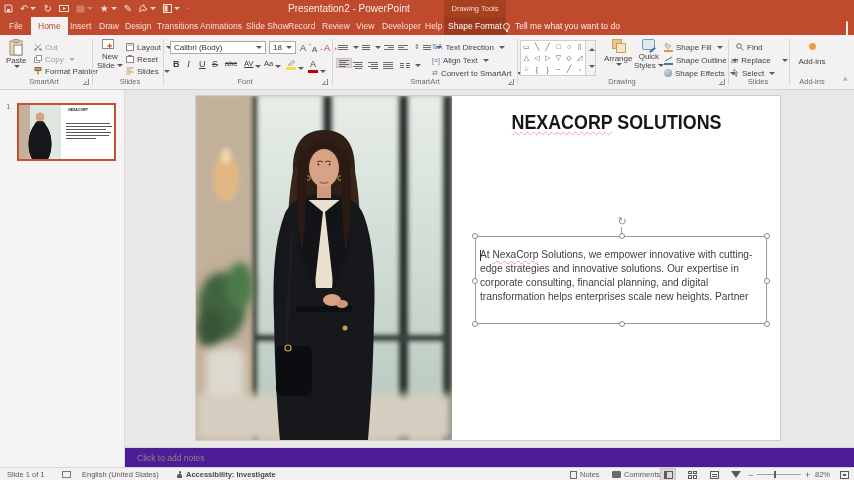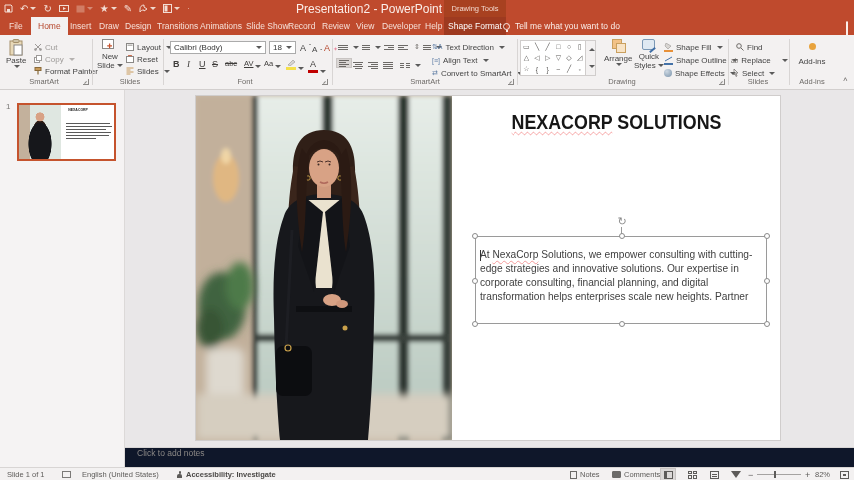--- a/index.html
+++ b/index.html
@@ -7,21 +7,21 @@
   body { font-family:"Liberation Sans", sans-serif; background:#e9e7e8; -webkit-font-smoothing:antialiased; }
   .app { position:relative; width:854px; height:480px; background:#e9e7e8; }
   .abs { position:absolute; }
 
   
   .titlebar { position:absolute; left:0; top:0; width:854px; height:17px; background:#bf4a2d; color:#f6e2da; }
   .qat { position:absolute; left:4px; top:0; height:17px; display:flex; align-items:center; gap:7px; }
   .qat .qi { display:inline-flex; align-items:center; color:#f3ddd4; font-size:10px; line-height:1; }
   .caret-d { display:inline-block; width:0; height:0; border-left:3px solid transparent; border-right:3px solid transparent; border-top:3px solid #f0d8cd; margin-left:2px; }
   .caret-d.dark { border-top-color:#5a5a5a; }
-  .win-title { position:absolute; left:296px; top:0; height:17px; display:flex; align-items:center; font-size:12px; color:#fbeee9; }
+  .win-title { position:absolute; left:288px; top:0; height:17px; display:flex; align-items:center; font-size:10px; color:#fbeee9; }
   .ctx-header { position:absolute; left:444px; top:0; width:62px; height:17px; background:#a84120; display:flex; align-items:center; justify-content:center; font-size:7.5px; color:#f3d9ce; }
   .tb-right { position:absolute; right:4px; top:0; height:17px; display:flex; align-items:center; gap:9px; }
   .warn-tri { width:0; height:0; border-left:5px solid transparent; border-right:5px solid transparent; border-bottom:8px solid #f2c011; }
   .user-name { font-size:7.5px; color:#fbeee9; }
   .avatar { width:13px; height:13px; border-radius:50%; background:#e8e6e4; color:#5a5a5a; font-size:6.5px; display:flex; align-items:center; justify-content:center; }
   .win-btn { font-size:10px; color:#fbeee9; width:14px; text-align:center; }
   .restore-box { width:7px; height:7px; border:1px solid #fbeee9; display:inline-block; }
   .ribbon-disp { width:10px; height:8px; border:1px solid #fbeee9; display:inline-block; position:relative; }
   .ribbon-disp::after { content:""; position:absolute; left:2px; top:1px; width:4px; height:0; border-bottom:1px solid #fbeee9; }
 
@@ -80,21 +80,21 @@
   .slide-title { position:absolute; left:256px; top:14px; width:328px; text-align:center; font-size:21px; font-weight:800; color:#161616; letter-spacing:0; white-space:nowrap; }
   .slide-title .inner { display:inline-block; transform:scaleX(0.85); transform-origin:center; }
   .sp-err { text-decoration-line:underline; text-decoration-style:wavy; text-decoration-color:#f49b9b; text-decoration-thickness:1px; text-underline-offset:2px; }
   .textbox { position:absolute; left:279px; top:140px; width:292px; height:88px; border:1px solid #9a9a9a; }
   .handle { position:absolute; width:6px; height:6px; border-radius:50%; background:#fff; border:1px solid #8a8a8a; }
   .rot-handle { position:absolute; left:140px; top:-22px; width:12px; height:12px; font-size:11px; color:#8a8a8a; line-height:12px; text-align:center; }
   .rot-stem { position:absolute; left:145px; top:-10px; width:1px; height:7px; background:#9a9a9a; }
   .body-text { position:absolute; left:4px; top:11px; font-size:10.2px; line-height:14px; color:#3f3f3f; white-space:nowrap; }
   .cursor { position:absolute; left:4px; top:13px; width:1px; height:11px; background:#333; }
 
-  .notesbar { position:absolute; left:125px; top:357px; width:729px; height:20px; background:#0f172a; border-top:1px solid #d8d5d4; display:flex; }
+  .notesbar { position:absolute; left:125px; top:357px; width:729px; height:20px; background:#4c1d95; border-top:1px solid #d8d5d4; display:flex; align-items:center; }
   .notes-ph { font-size:8.5px; color:#8a8785; margin-left:12px; }
 
   
   .statusbar { position:absolute; left:0; top:467px; width:854px; height:13px; background:#f3f1f1; border-top:1px solid #d8d5d4; font-size:7.5px; color:#5d5b59; }
   .sb { position:absolute; top:0; height:13px; display:flex; align-items:center; gap:3px; }
   .disp-ic { width:9px; height:7px; border:1px solid #7c7a78; position:relative; }
   .acc-ic { width:7px; height:7px; position:relative; }
   .acc-ic::before { content:""; position:absolute; left:2.5px; top:0; width:2.5px; height:2.5px; border-radius:50%; background:#5d5b59; }
   .acc-ic::after { content:""; position:absolute; left:1px; top:3px; width:5px; height:4px; border-radius:2px 2px 0 0; background:#5d5b59; }
   .note-ic { width:7px; height:8px; border:1px solid #6d6b69; }
@@ -611,21 +611,21 @@
           <span class="handle" style="left:-4px;top:-4px"></span>
           <span class="handle" style="left:143px;top:-4px"></span>
           <span class="handle" style="right:-4px;top:-4px"></span>
           <span class="handle" style="left:-4px;top:41px"></span>
           <span class="handle" style="right:-4px;top:41px"></span>
           <span class="handle" style="left:-4px;bottom:-4px"></span>
           <span class="handle" style="left:143px;bottom:-4px"></span>
           <span class="handle" style="right:-4px;bottom:-4px"></span>
           <span class="cursor"></span>
           <div class="body-text">
-            <div><span>At </span><span class="sp-err">NexaCorp</span><span> Solutions, we empower consulting with cutting-</span></div>
+            <div><span>At </span><span class="sp-err">NexaCorp</span><span> Solutions, we empower innovative with cutting-</span></div>
             <div>edge strategies and innovative solutions. Our expertise in</div>
             <div>corporate consulting, financial planning, and digital</div>
             <div>transformation helps enterprises scale new heights. Partner</div>
           </div>
         </div>
       </div>
     </div>
 
     <div class="notesbar">
       <span class="notes-ph">Click to add notes</span>

